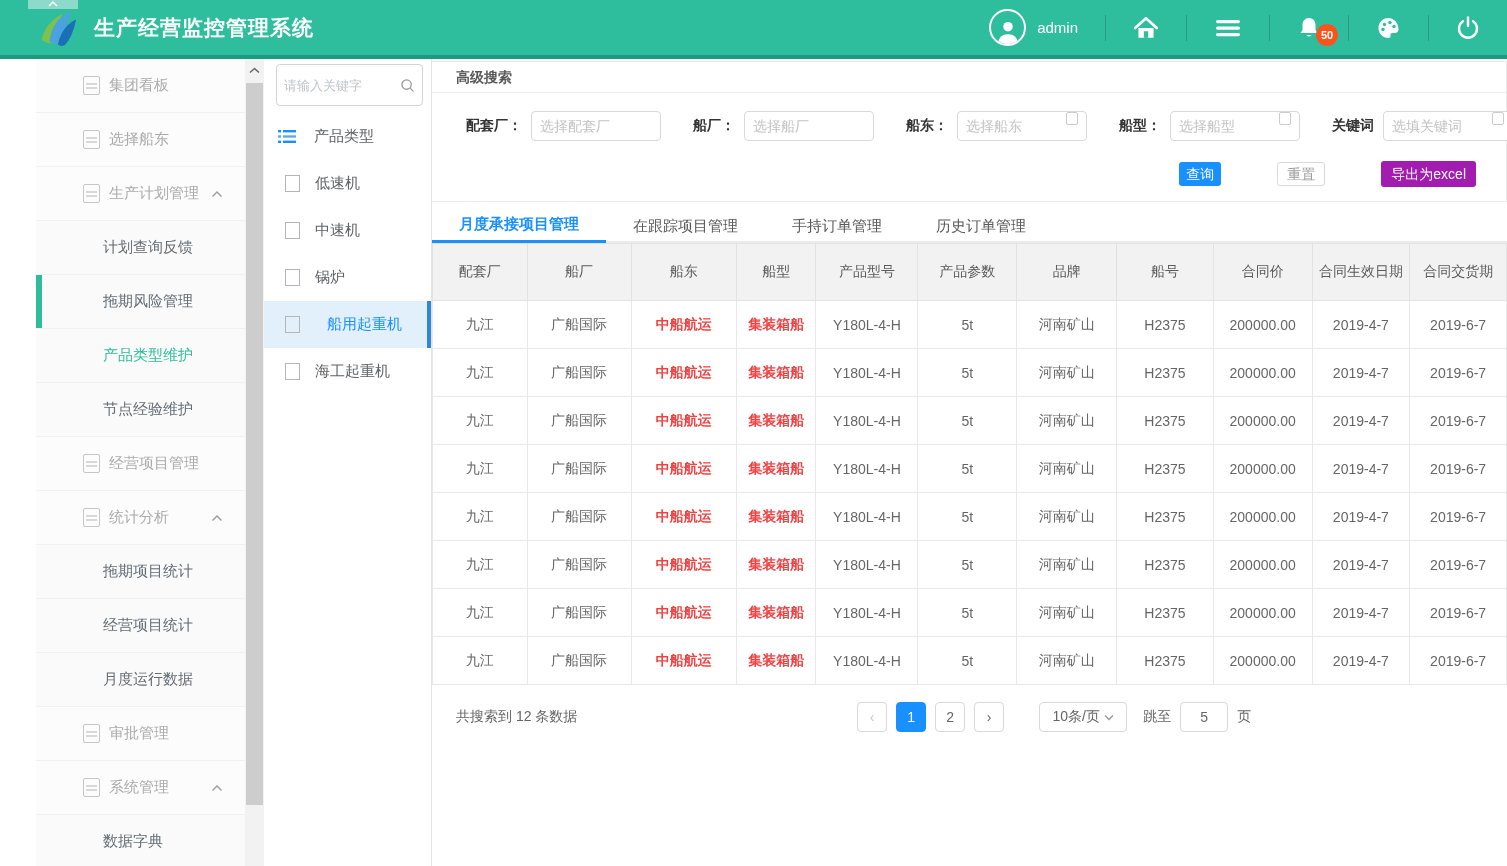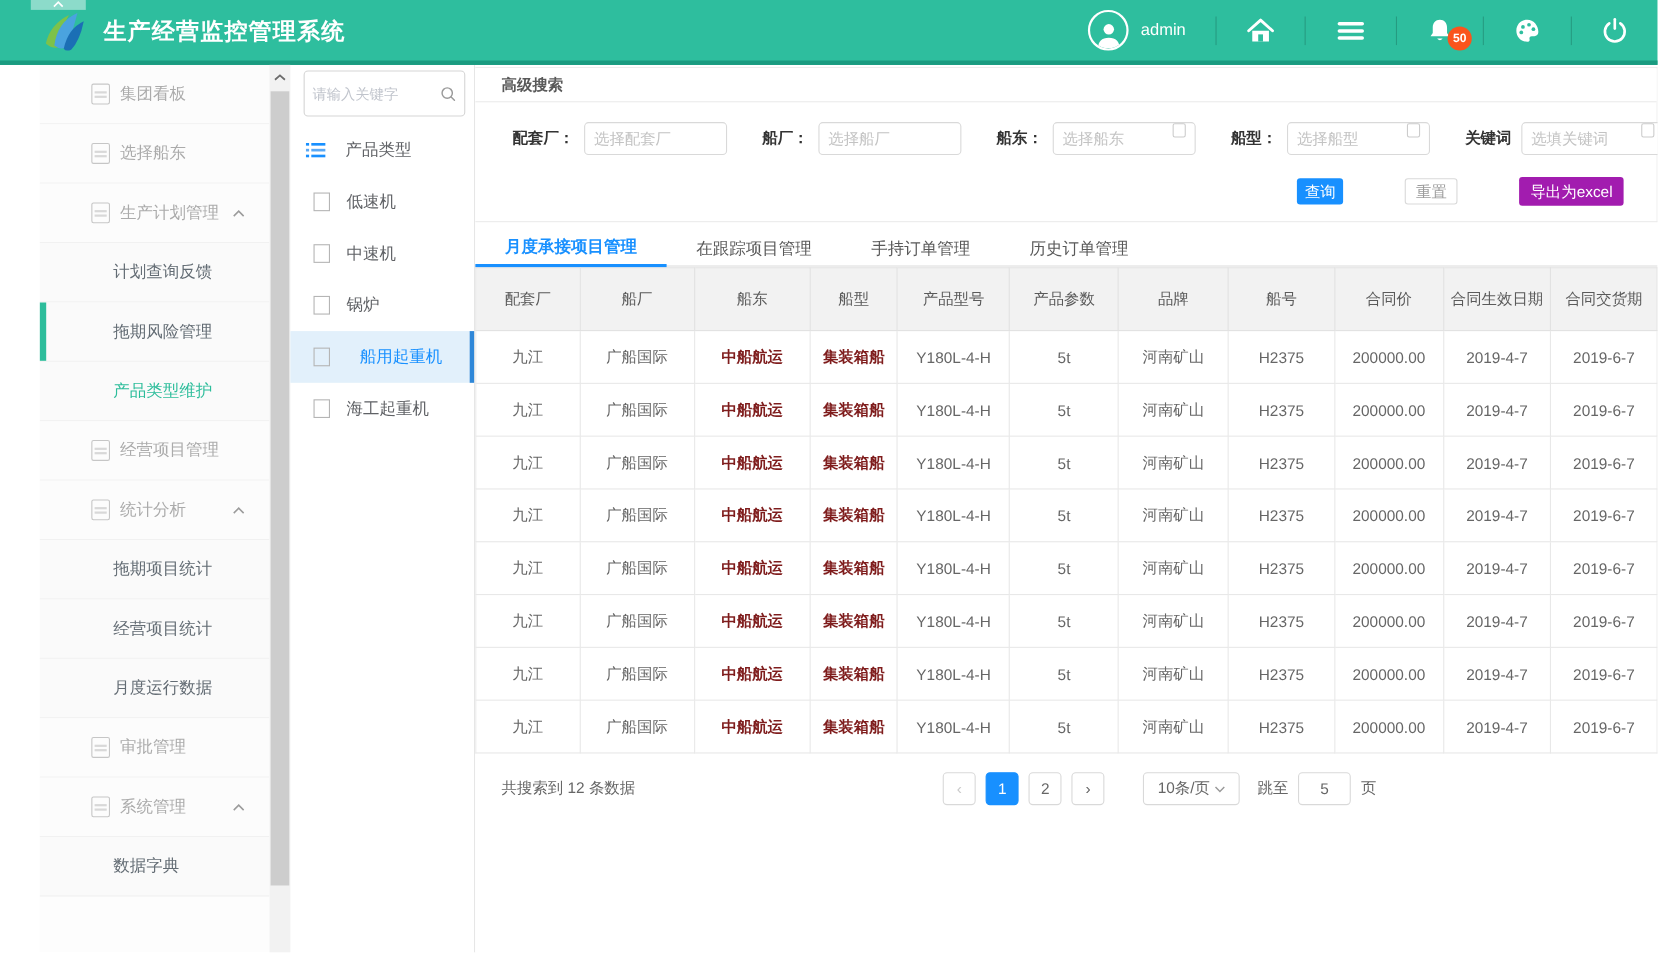--- a/index.html
+++ b/index.html
@@ -66,21 +66,21 @@
   .btn-plain { background:#fff; color:#9b9b9b; border:1px solid #d9d9d9; padding:4px 9px; }
   .btn-export { background:#a21caf; color:#fff; padding:6px 10px; }
 
   .tabs-row { display:flex; margin-top:7px; border-bottom:2px solid #ececec; height:34px; }
   .tab { padding:0 27px; font-size:15px; color:#595959; display:flex; align-items:center; margin-bottom:-2px; cursor:pointer; white-space:nowrap; }
   .tab.active { color:#1890ff; font-weight:bold; border-bottom:3px solid #1890ff; }
 
   table { width:100%; border-collapse:collapse; table-layout:fixed; }
   th { height:57px; background:#f2f2f2; border:1px solid #e2e2e2; font-size:14px; font-weight:normal; color:#5a5a5a; text-align:center; }
   td { height:48px; border:1px solid #e8e8e8; font-size:14px; color:#666; text-align:center; white-space:nowrap; overflow:hidden; }
-  td.bold { font-weight:bold; color:#7f1d1d; }
+  td.bold { font-weight:bold; color:#ef4444; }
 
   .pager { display:flex; align-items:center; padding:17px 24px 0; font-size:14px; color:#666;gap:48px; }
   .pager-summary { white-space:nowrap; }
   .pager-controls { margin:0 auto; display:flex; align-items:center; }
   .pg-btn { width:30px; height:30px; border:1px solid #d9d9d9; border-radius:4px; background:#fff; display:flex; align-items:center; justify-content:center; color:#666; font-size:14px; cursor:pointer; margin-right:9px; }
   .pg-btn.disabled { color:#c9c9c9; }
   .pg-btn.active { background:#1890ff; border-color:#1890ff; color:#fff; }
   .pg-size { width:88px; height:30px; border:1px solid #d9d9d9; border-radius:4px; display:flex; align-items:center; justify-content:center; gap:4px; color:#666; margin-left:26px; cursor:pointer; font-size:14px; }
   .jump { display:flex; align-items:center; gap:9px; margin-left:16px; }
   .jump input { width:48px; height:30px; border:1px solid #d9d9d9; border-radius:4px; text-align:center; font-size:14px; color:#666; outline:none; }
@@ -183,20 +183,23 @@
         </svg>
     </div>
     <div class="side-item child">
       <span>计划查询反馈</span>
     </div>
     <div class="side-item child marked">
       <span>拖期风险管理</span>
     </div>
     <div class="side-item child active-text">
       <span>产品类型维护</span>
+    </div>
+    <div class="side-item child">
+      <span>节点经验维护</span>
     </div>
     <div class="side-item parent">
       <span class="mi">
           <i></i>
           <i></i>
         </span>
       <span>经营项目管理</span>
     </div>
     <div class="side-item parent">
       <span class="mi">

